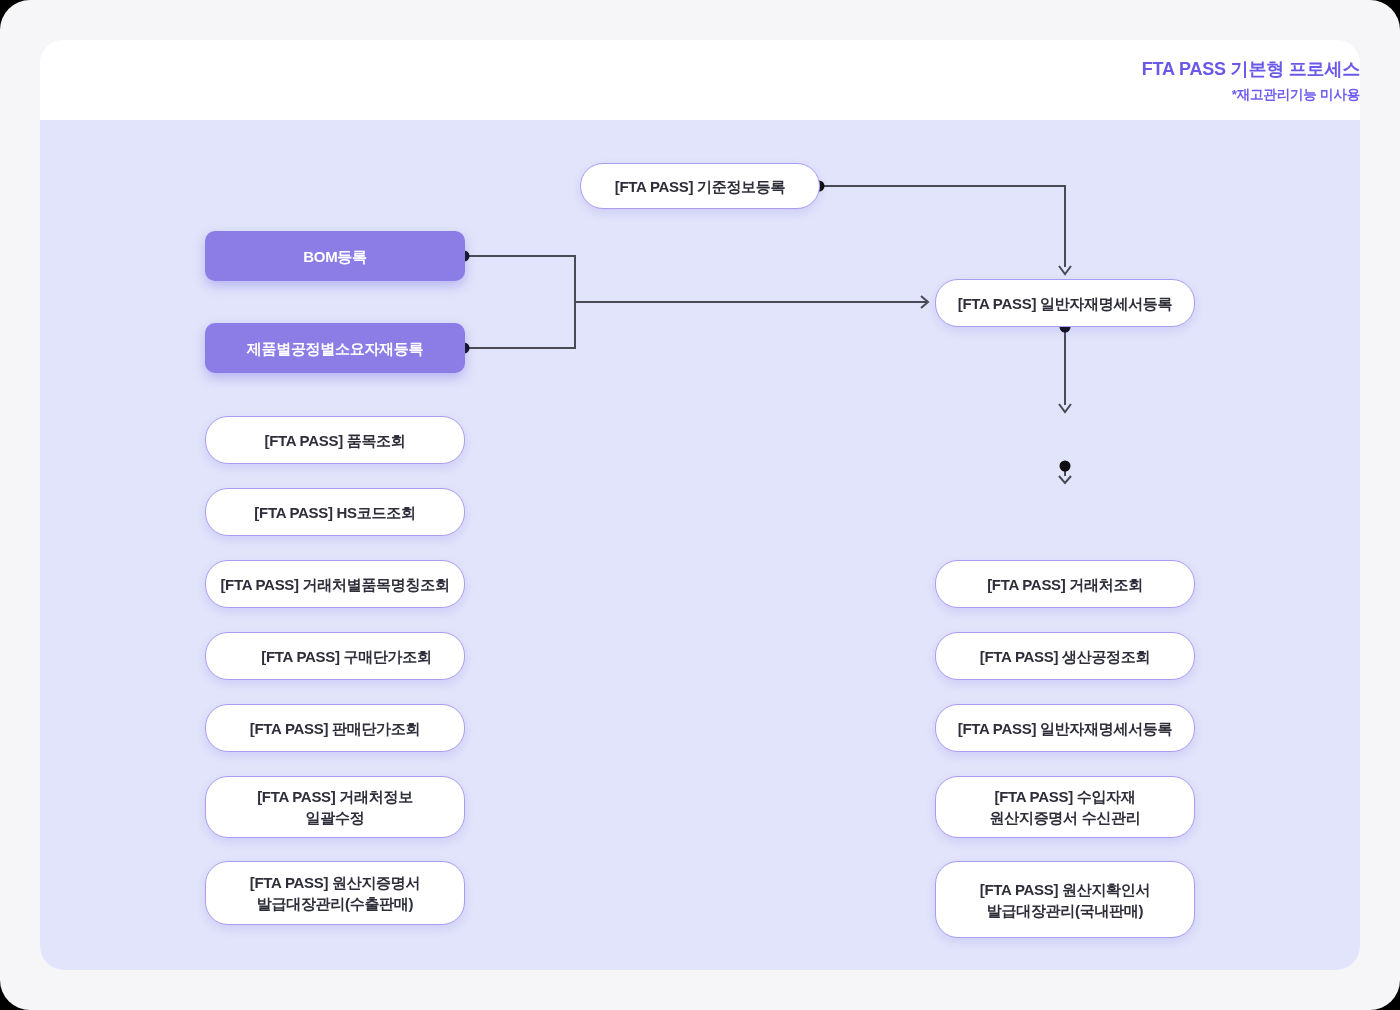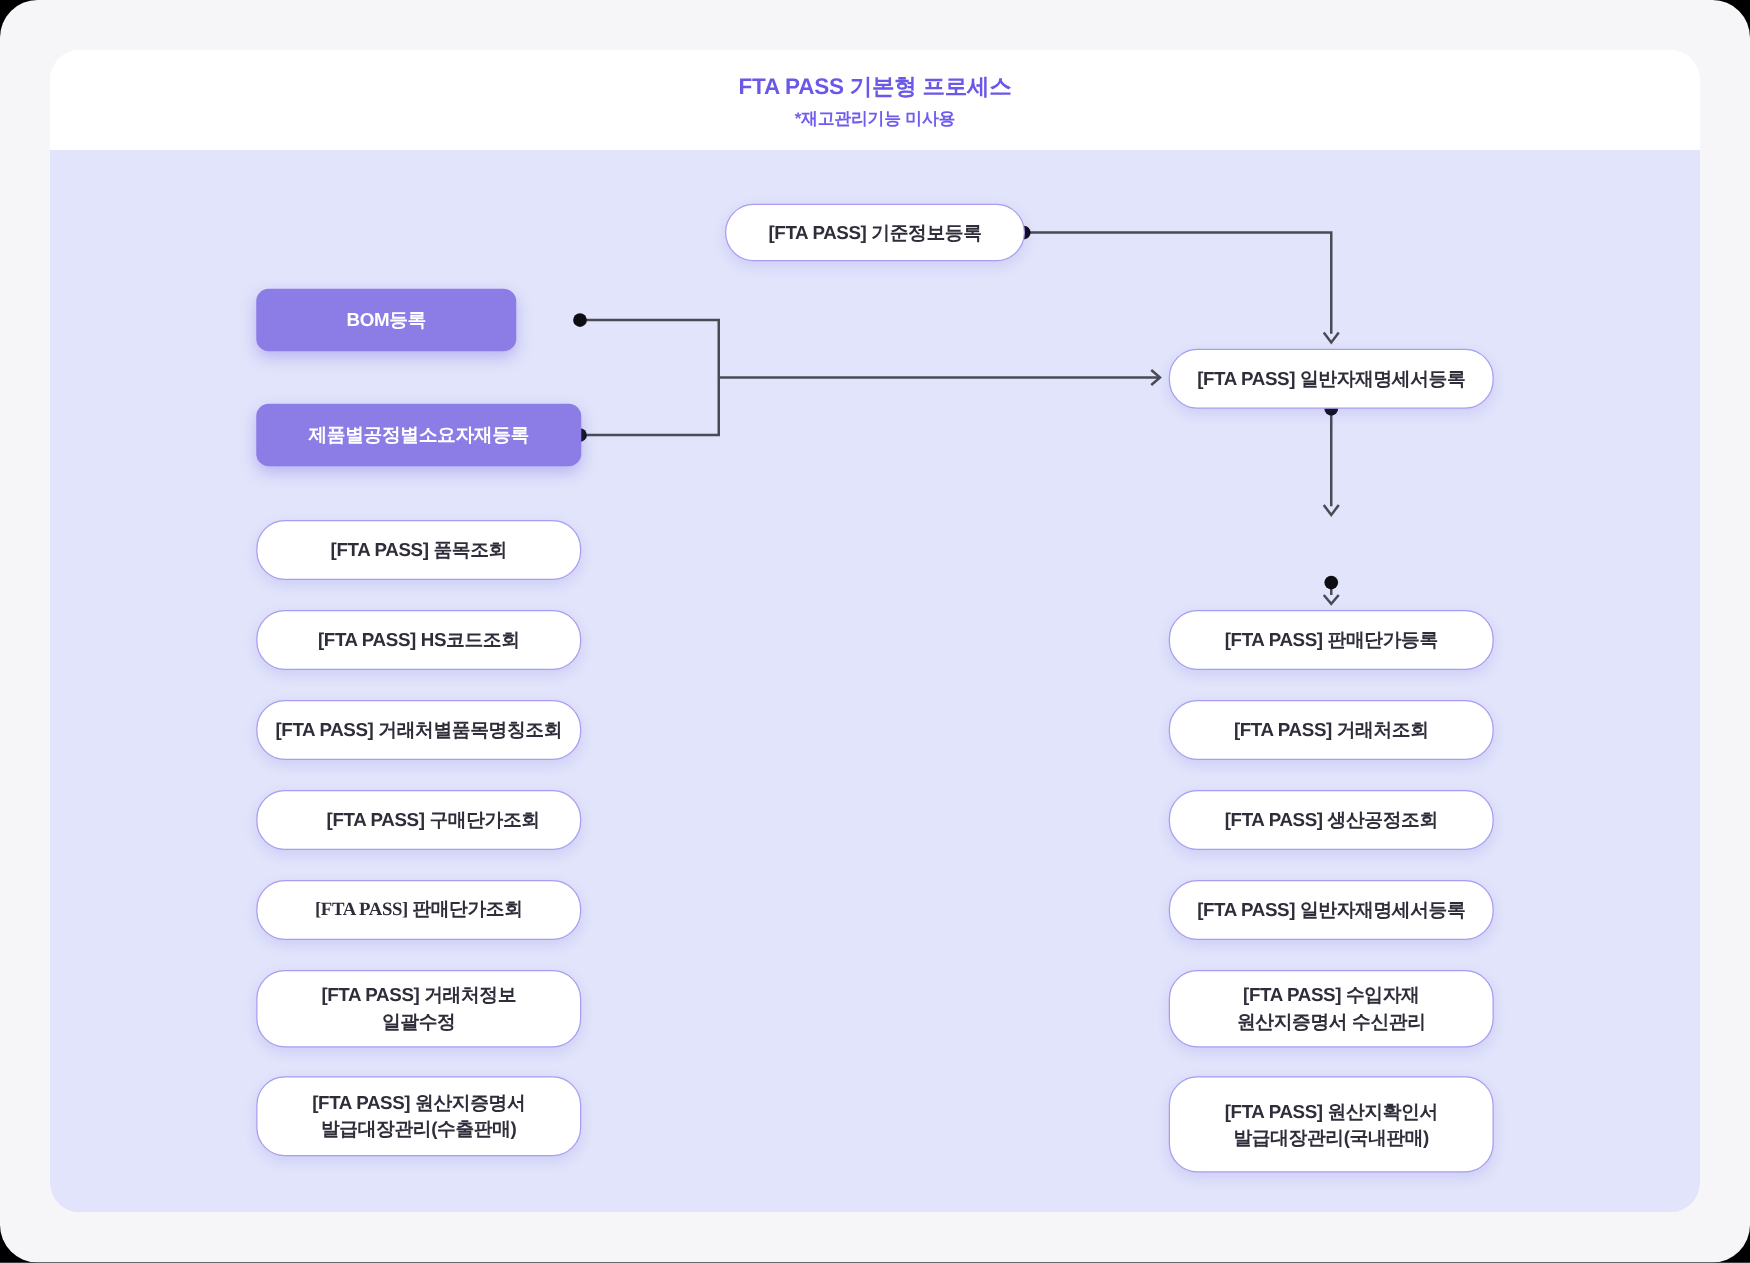--- a/index.html
+++ b/index.html
@@ -1,41 +1,41 @@
 <!DOCTYPE html>
 <html><head>
 <meta charset="utf-8">
 <style>
   html,body{margin:0;padding:0;background:#000;}
   body{font-family:"Liberation Sans","DejaVu Sans",sans-serif;}
   .page{position:relative;width:1400px;height:1010px;background:#F6F6F8;border-radius:30px;overflow:hidden;}
   .card{position:absolute;left:40px;top:40px;width:1320px;height:930px;border-radius:24px;background:#FFFFFF;overflow:hidden;}
-  .card-header{height:80px;display:flex;flex-direction:column;align-items:center;justify-content:center;gap:5px;background:#FFFFFF;}
+  .card-header{height:80px;display:flex;flex-direction:column;align-items:flex-end;justify-content:center;gap:5px;background:#FFFFFF;}
   .card-title{margin:0;font-size:18px;font-weight:800;color:#6A58E8;letter-spacing:-0.2px;}
   .card-subtitle{margin:0;font-size:13.5px;font-weight:600;color:#6E5CF0;letter-spacing:-0.2px;}
   .card-body{position:absolute;left:0;top:80px;right:0;bottom:0;background:#E1E4FA;}
   .connectors{position:absolute;left:0;top:0;width:1400px;height:1010px;pointer-events:none;}
   .node{
     position:absolute;box-sizing:border-box;
     display:flex;align-items:center;justify-content:center;text-align:center;
     font-size:15px;font-weight:700;color:#2E2E3A;letter-spacing:-0.3px;
     white-space:pre-line;line-height:1.4;border-radius:23px;
   }
   .node--white{background:#FFFFFF;border:1.5px solid #A99CF1;box-shadow:0 4px 10px rgba(108,92,231,0.16);}
   .node--purple{background:#8B7CE6;color:#FFFFFF;border:none;border-radius:10px;box-shadow:0 5px 12px rgba(108,92,231,0.35);}
   
   .n-top{left:580px;top:163px;width:240px;height:46px;}
   
-  .n-l0{left:205px;top:231px;width:208px;height:50px;}
+  .n-l0{left:205px;top:231px;width:260px;height:50px;}
   .n-l1{left:205px;top:323px;width:260px;height:50px;}
   .n-l2{left:205px;top:416px;width:260px;height:48px;}
   .n-l3{left:205px;top:488px;width:260px;height:48px;}
   .n-l4{left:205px;top:560px;width:260px;height:48px;}
   .n-l5{left:205px;top:632px;width:260px;height:48px;padding-left:23px;}
-  .n-l6{left:205px;top:704px;width:260px;height:48px;font-family:Liberation Serif, serif;}
+  .n-l6{left:205px;top:704px;width:260px;height:48px;}
   .n-l7{left:205px;top:776px;width:260px;height:62px;}
   .n-l8{left:205px;top:861px;width:260px;height:64px;}
   
   .n-r0{left:935px;top:279px;width:260px;height:48px;}
   .n-r1{left:935px;top:416px;width:260px;height:48px;}
   .n-r2{left:935px;top:488px;width:260px;height:48px;}
   .n-r3{left:935px;top:560px;width:260px;height:48px;}
   .n-r4{left:935px;top:632px;width:260px;height:48px;text-align:right;}
   .n-r5{left:935px;top:704px;width:260px;height:48px;}
   .n-r6{left:935px;top:776px;width:260px;height:62px;}
@@ -83,21 +83,20 @@
   <div class="node node--white  n-l3">[FTA PASS] HS코드조회</div>
   <div class="node node--white  n-l4">[FTA PASS] 거래처별품목명칭조회</div>
   <div class="node node--white  n-l5">[FTA PASS] 구매단가조회</div>
   <div class="node node--white  n-l6">[FTA PASS] 판매단가조회</div>
   <div class="node node--white  n-l7">[FTA PASS] 거래처정보
 일괄수정</div>
   <div class="node node--white  n-l8">[FTA PASS] 원산지증명서
 발급대장관리(수출판매)</div>
 
   <div class="node node--white n-r0">[FTA PASS] 일반자재명세서등록</div>
-  <div class="node node--white n-r2">[FTA PASS] 판매단가등록</div>
   <div class="node node--white n-r3">[FTA PASS] 거래처조회</div>
   <div class="node node--white n-r4">[FTA PASS] 생산공정조회</div>
   <div class="node node--white n-r5">[FTA PASS] 일반자재명세서등록</div>
   <div class="node node--white n-r6">[FTA PASS] 수입자재
 원산지증명서 수신관리</div>
   <div class="node node--white n-r7">[FTA PASS] 원산지확인서
 발급대장관리(국내판매)</div>
 
 </div>
 

